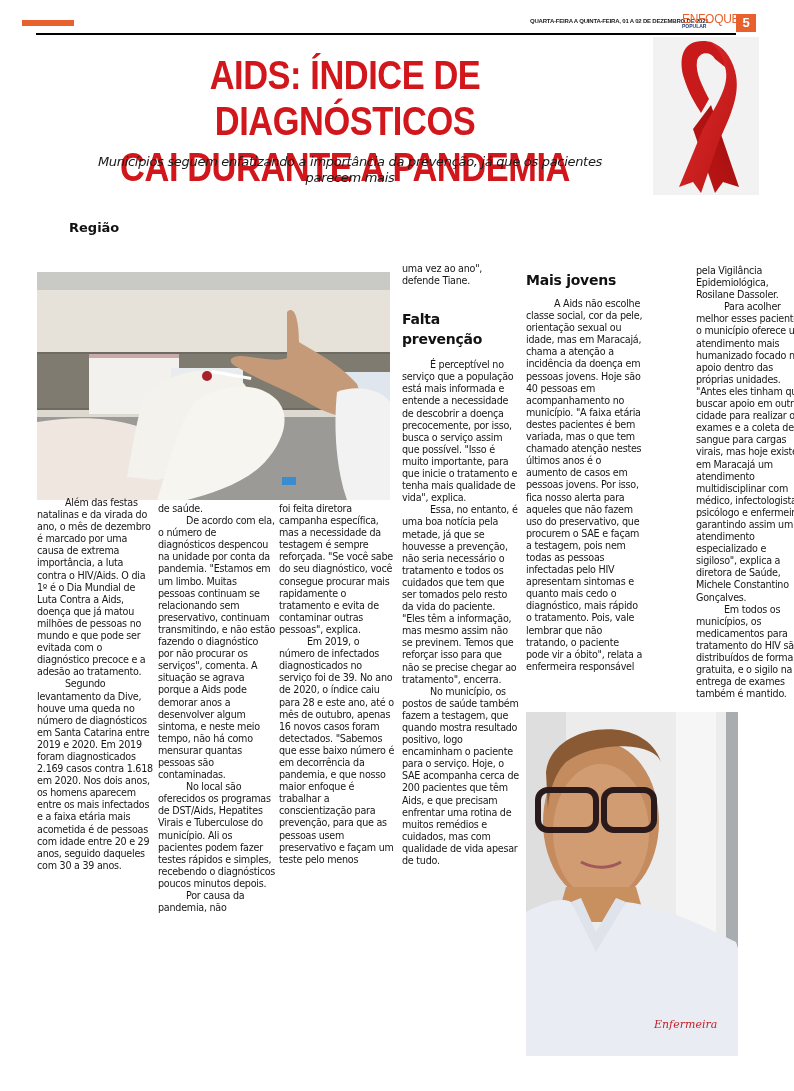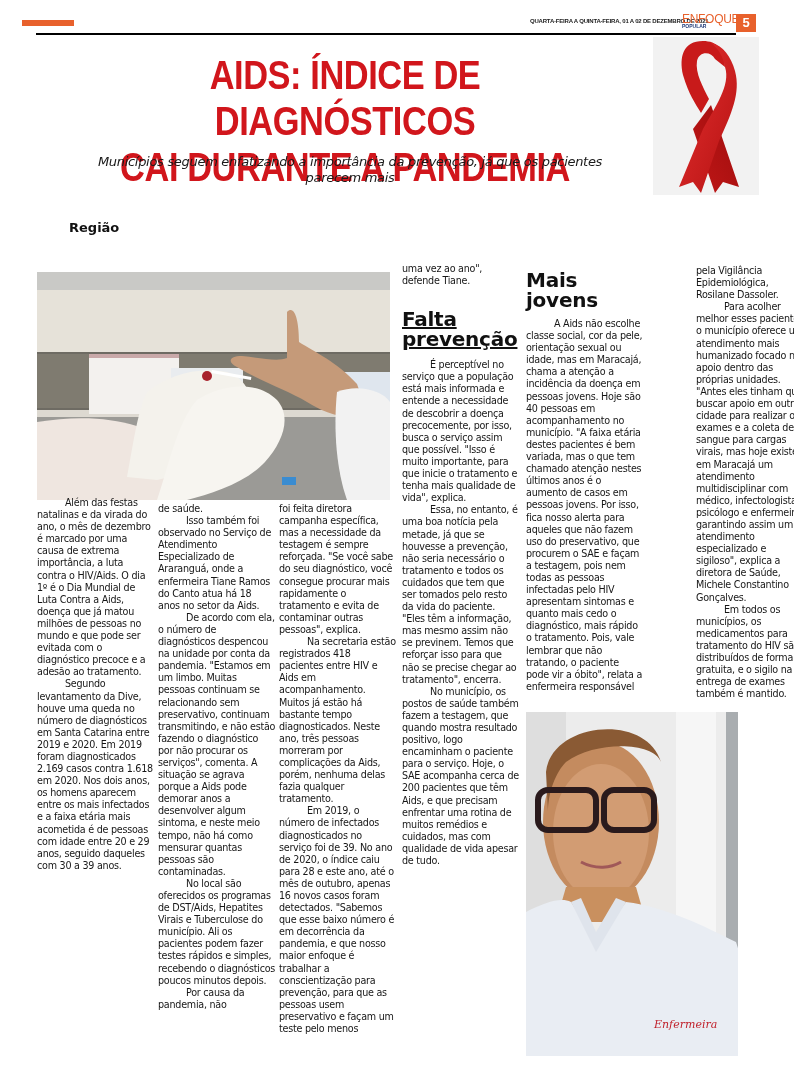--- a/index.html
+++ b/index.html
@@ -20,21 +20,21 @@
     .ribbon-box { position: absolute; left: 653px; top: 37px; width: 106px; height: 158px; background: #f2f2f2; overflow: hidden; }
 
     .section-label { position: absolute; left: 36px; top: 220px; font-family: "DejaVu Sans", sans-serif; font-weight: bold; font-size: 13px; color: #111; margin-left: 33px; }
 
     .photo1 { position: absolute; left: 37px; top: 272px; width: 353px; height: 228px; overflow: hidden; background: #d8d5cf; }
     .photo2 { position: absolute; left: 526px; top: 712px; width: 212px; height: 344px; overflow: hidden; background: #e6e6e6; }
 
     .col { position: absolute; font-family: "DejaVu Sans", sans-serif; font-size: 9.6px; line-height: 12.1px; color: #161616; letter-spacing: -0.25px; }
     .col p { text-indent: 28px; }
     .col p.noindent { text-indent: 0; }
-    .subhead { font-family: "DejaVu Sans", sans-serif; font-weight: bold; font-size: 20px; line-height: 20px; color: #111; margin: 0; }
+    .subhead { font-family: "DejaVu Sans", sans-serif; font-weight: bold; font-size: 14px; line-height: 20px; color: #111; margin: 0; }
 
     .c1 { left: 37px; top: 497px; width: 118px; }
     .c2 { left: 158px; top: 503px; width: 118px; }
     .c3 { left: 279px; top: 503px; width: 118px; }
     .c4 { left: 402px; top: 263px; width: 118px; }
     .c5 { left: 526px; top: 270px; width: 118px; }
     .c6 { left: 648px; top: 265px; width: 112px; margin-left: 48px; }
   </style>
 </head>
 <body>
@@ -99,36 +99,34 @@
   </svg>
 </div>
 
 <div class="col c1">
   <p>Além das festas natalinas e da virada do ano, o mês de dezembro é marcado por uma causa de extrema importância, a luta contra o HIV/Aids. O dia 1º é o Dia Mundial de Luta Contra a Aids, doença que já matou milhões de pessoas no mundo e que pode ser evitada com o diagnóstico precoce e a adesão ao tratamento.</p>
   <p>Segundo levantamento da Dive, houve uma queda no número de diagnósticos em Santa Catarina entre 2019 e 2020. Em 2019 foram diagnosticados 2.169 casos contra 1.618 em 2020. Nos dois anos, os homens aparecem entre os mais infectados e a faixa etária mais acometida é de pessoas com idade entre 20 e 29 anos, seguido daqueles com 30 a 39 anos.</p>
 </div>
 
 <div class="col c2">
   <p class="noindent">de saúde.</p>
-  <p>Isso também foi observado no Serviço de Atendimento Especializado de Araranguá, onde a enfermeira Tiane Ramos do Canto atua há 18 anos no setor da Aids.</p>
   <p>De acordo com ela, o número de diagnósticos despencou na unidade por conta da pandemia. "Estamos em um limbo. Muitas pessoas continuam se relacionando sem preservativo, continuam transmitindo, e não estão fazendo o diagnóstico por não procurar os serviços", comenta. A situação se agrava porque a Aids pode demorar anos a desenvolver algum sintoma, e neste meio tempo, não há como mensurar quantas pessoas são contaminadas.</p>
   <p>No local são oferecidos os programas de DST/Aids, Hepatites Virais e Tuberculose do município. Ali os pacientes podem fazer testes rápidos e simples, recebendo o diagnósticos poucos minutos depois.</p>
   <p>Por causa da pandemia, não</p>
 </div>
 
 <div class="col c3">
   <p class="noindent">foi feita diretora campanha específica, mas a necessidade da testagem é sempre reforçada. "Se você sabe do seu diagnóstico, você consegue procurar mais rapidamente o tratamento e evita de contaminar outras pessoas", explica.</p>
-  <p>Na secretaria estão registrados 418 pacientes entre HIV e Aids em acompanhamento. Muitos já estão há bastante tempo diagnosticados. Neste ano, três pessoas morreram por complicações da Aids, porém, nenhuma delas fazia qualquer tratamento.</p>
   <p>Em 2019, o número de infectados diagnosticados no serviço foi de 39. No ano de 2020, o índice caiu para 28 e este ano, até o mês de outubro, apenas 16 novos casos foram detectados. "Sabemos que esse baixo número é em decorrência da pandemia, e que nosso maior enfoque é trabalhar a conscientização para prevenção, para que as pessoas usem preservativo e façam um teste pelo menos</p>
 </div>
 
 <div class="col c4">
   <p class="noindent">uma vez ao ano", defende Tiane.</p>
   <div style="height:22px"></div>
-  <h2 class="subhead" style="width:70px;text-decoration:underline;">Falta prevenção</h2>
+  <h2 class="subhead" style="width:70px;">Falta prevenção</h2>
   <div style="height:10px"></div>
   <p>É perceptível no serviço que a população está mais informada e entende a necessidade de descobrir a doença precocemente, por isso, busca o serviço assim que possível. "Isso é muito importante, para que inicie o tratamento e tenha mais qualidade de vida", explica.</p>
   <p>Essa, no entanto, é uma boa notícia pela metade, já que se houvesse a prevenção, não seria necessário o tratamento e todos os cuidados que tem que ser tomados pelo resto da vida do paciente. "Eles têm a informação, mas mesmo assim não se previnem. Temos que reforçar isso para que não se precise chegar ao tratamento", encerra.</p>
   <p>No município, os postos de saúde também fazem a testagem, que quando mostra resultado positivo, logo encaminham o paciente para o serviço. Hoje, o SAE acompanha cerca de 200 pacientes que têm Aids, e que precisam enfrentar uma rotina de muitos remédios e cuidados, mas com qualidade de vida apesar de tudo.</p>
 </div>
 
 <div class="col c5">
   <h2 class="subhead">Mais jovens</h2>
   <div style="height:8px"></div>
   <p>A Aids não escolhe classe social, cor da pele, orientação sexual ou idade, mas em Maracajá, chama a atenção a incidência da doença em pessoas jovens. Hoje são 40 pessoas em acompanhamento no município. "A faixa etária destes pacientes é bem variada, mas o que tem chamado atenção nestes últimos anos é o aumento de casos em pessoas jovens. Por isso, fica nosso alerta para aqueles que não fazem uso do preservativo, que procurem o SAE e façam a testagem, pois nem todas as pessoas infectadas pelo HIV apresentam sintomas e quanto mais cedo o diagnóstico, mais rápido o tratamento. Pois, vale lembrar que não tratando, o paciente pode vir a óbito", relata a enfermeira responsável</p>

